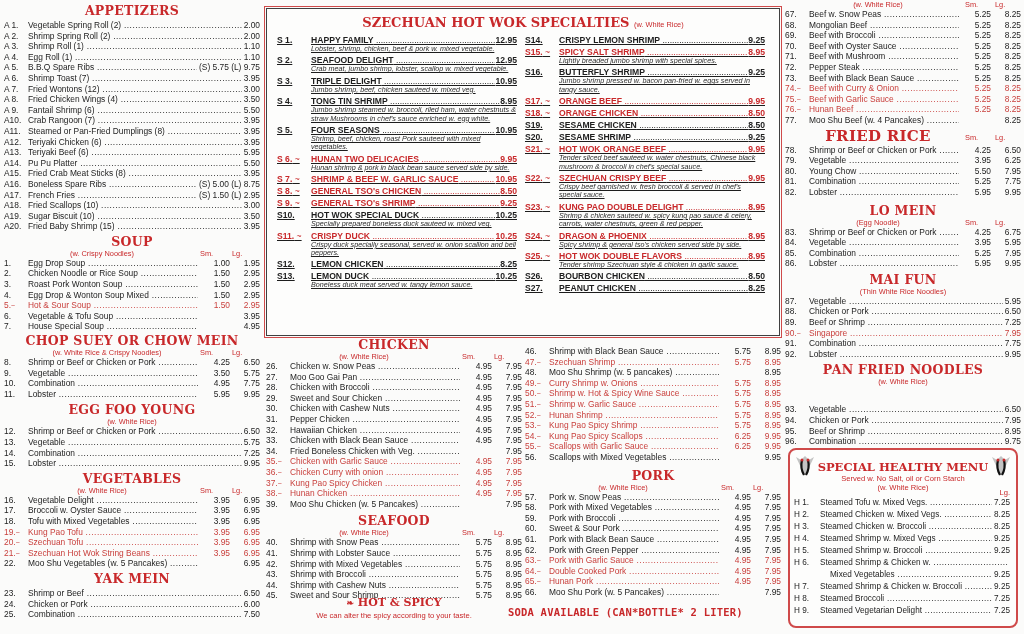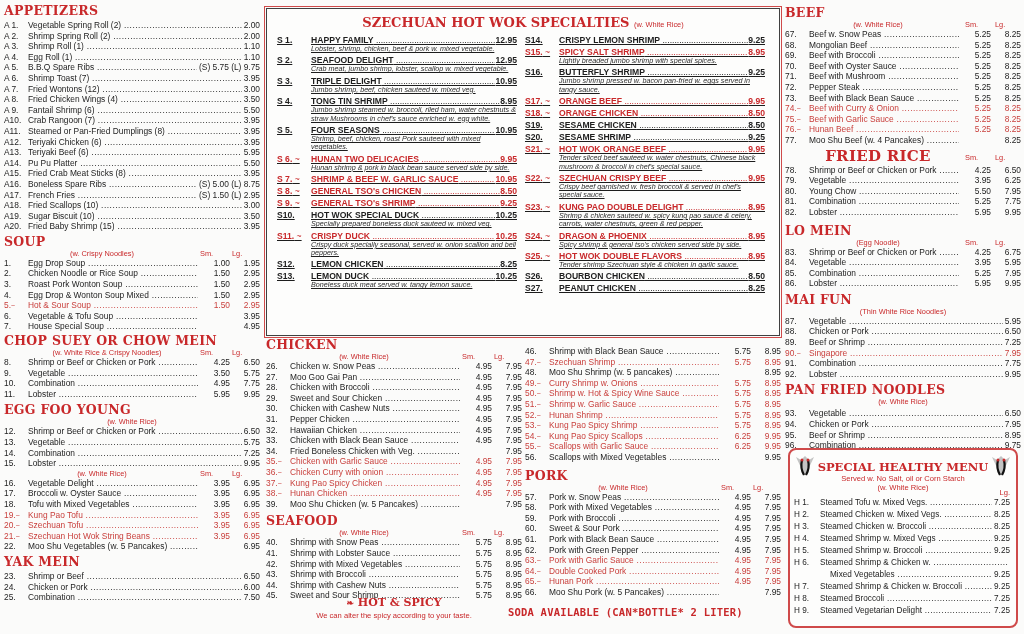--- a/index.html
+++ b/index.html
@@ -14,21 +14,21 @@
   .col { position: absolute; top: 0; }
   .col1 { left: 4px; width: 256px; }
   .col2a { left: 266px; width: 256px; }
   .col2b { left: 525px; width: 256px; }
   .col3 { left: 785px; width: 236px; }
 
   .sec-title {
     font-family: "DejaVu Serif", serif;
     font-weight: bold;
     color: #c8282a;
-    text-align: left;
+    text-align: center;
     font-size: 12.5px;
     letter-spacing: 0.3px;
     line-height: 14px;
   }
   .sec-sub {
     color: #c8282a;
     font-size: 7.4px;
     line-height: 9px;
     position: relative;
     height: 9px;
@@ -350,20 +350,21 @@
         <span class="name">Combination</span>
         <span class="p2" style="padding-left:2px">7.25</span>
       </div>
       <div class="row">
         <span class="num">15.</span>
         <span class="name">Lobster</span>
         <span class="p2" style="padding-left:2px">9.95</span>
       </div>
     </div>
 
+  <div class="sec-title" style="margin-top:3px">VEGETABLES</div>
   <div class="sec-sub">
     <span class="sub-text" style="left:0;right:60px">(w. White Rice)</span>
     <span class="sm" style="left:196px">Sm.</span>
     <span class="lg" style="left:228px">Lg.</span>
   </div>
   <div>
       <div class="row">
         <span class="num">16.</span>
         <span class="name">Vegetable Delight</span>
         <span class="p1" style="width:32px">3.95</span>
@@ -916,21 +917,20 @@
       <div class="row">
         <span class="num">66.</span>
         <span class="name">Moo Shu Pork (w. 5 Pancakes)</span>
         <span class="p1" style="width:32px"></span>
         <span class="p2" style="width:30px">7.95</span>
       </div>
     </div>
 </div>
 
 <div class="col col3">
-  <div class="sec-title" style="margin-top:6px">BEEF</div>
   <div class="sec-sub">
     <span class="sub-text" style="left:0;right:50px">(w. White Rice)</span>
     <span class="sm" style="left:180px">Sm.</span>
     <span class="lg" style="left:210px">Lg.</span>
   </div>
   <div>
       <div class="row">
         <span class="num">67.</span>
         <span class="name">Beef w. Snow Peas</span>
         <span class="p1" style="width:32px">5.25</span>
@@ -1103,21 +1103,21 @@
         <span class="num">92.</span>
         <span class="name">Lobster</span>
         <span class="p2" style="padding-left:2px">9.95</span>
       </div>
     </div>
 
   <div class="sec-title" style="margin-top:4px">PAN FRIED NOODLES</div>
   <div class="sec-sub">
     <span class="sub-text">(w. White Rice)</span>
   </div>
-  <div style="margin-top:2px">
+  <div style="margin-top:18px">
       <div class="row">
         <span class="num">93.</span>
         <span class="name">Vegetable</span>
         <span class="p2" style="padding-left:2px">6.50</span>
       </div>
       <div class="row">
         <span class="num">94.</span>
         <span class="name">Chicken or Pork</span>
         <span class="p2" style="padding-left:2px">7.95</span>
       </div>

